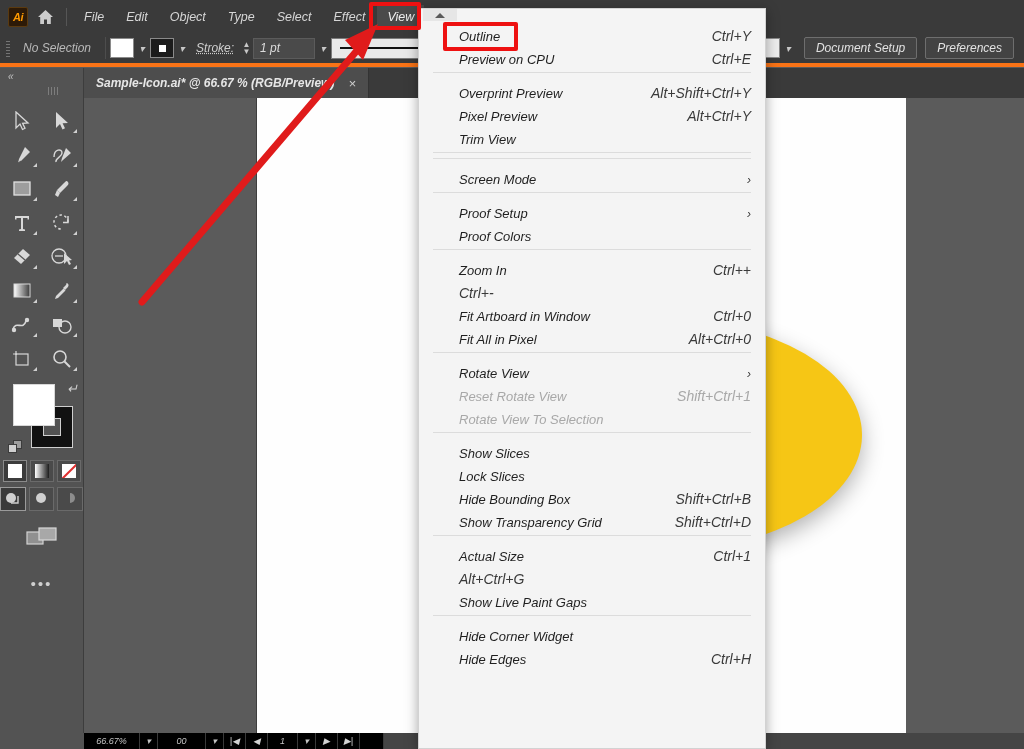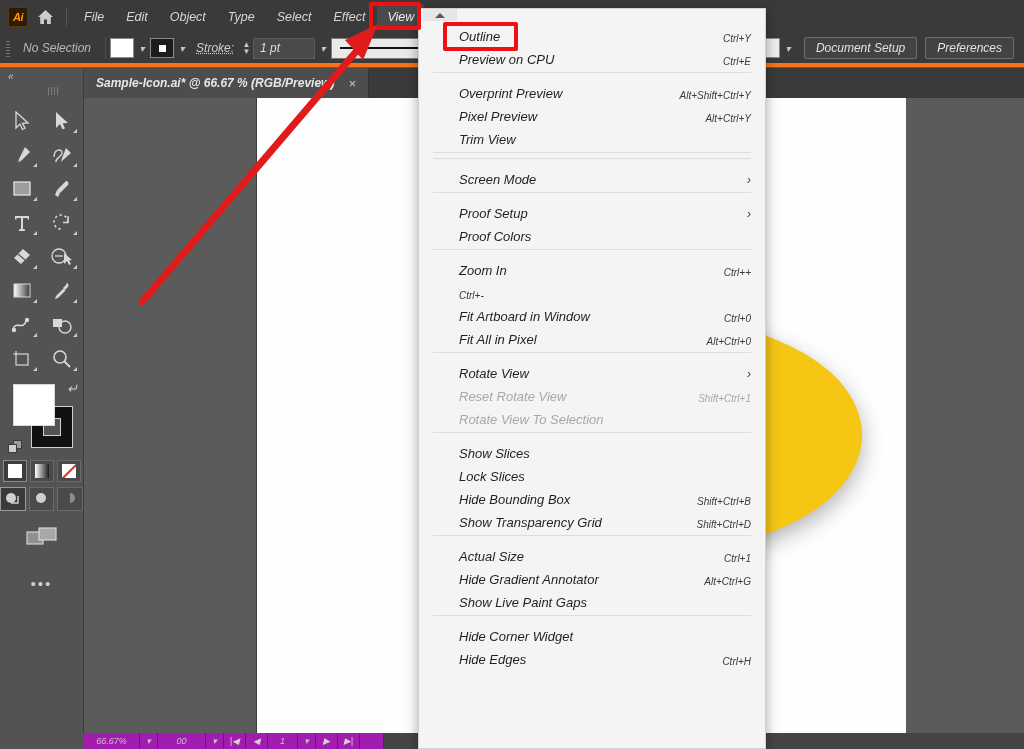--- a/index.html
+++ b/index.html
@@ -252,21 +252,21 @@
   .statusbar {
     position: absolute; left: 0; bottom: 0;
     width: 1024px; height: 16px;
     background: #454545;
     display: flex; align-items: center;
   }
   .sb-left-pad { width: 84px; height:16px; background:#535353; }
   .sb-cell {
     height: 16px; border-right: 1px solid #3a3a3a;
     display:flex; align-items:center; justify-content:center;
-    color:#c2c2c2; font-size: 9px; background:#a21caf;
+    color:#c2c2c2; font-size: 9px; background:#000000;
   }
   .sb-zoom { width: 56px; }
   .sb-caret { width: 18px; }
   .sb-num { width: 48px; }
   .sb-nav { width: 22px; color:#d2d2d2; font-size: 9px; }
   .sb-pagefield { width: 30px; }
 
   
   .menu-panel {
     position: absolute; left: 418px; top: 8px;
@@ -286,21 +286,21 @@
   .menu-scroll-up .chev {
     width:0;height:0;border-left:5px solid transparent;border-right:5px solid transparent;
     border-bottom:5px solid #5a5a5a;
   }
   .menu-row {
     height: 23px; display: flex; align-items: flex-end;
     padding: 0 14px 0 40px; white-space: nowrap;
     position: relative;
   }
   .menu-row .lbl { flex: 1; }
-  .menu-row .shortcut { color:#3a3a3a; font-size: 10px; }
+  .menu-row .shortcut { color:#3a3a3a; font-size: 14px; }
   .menu-row.disabled .lbl, .menu-row.disabled .shortcut { color: #a8a8a8; }
   .menu-row .submenu-arrow {
     color:#333; font-size: 12px; margin-left: 10px;
   }
   .menu-divider {
     height: 1px; background: #dcdcdc; margin: 5px 14px 5px 14px;
   }
 
   
   .hl-box {
@@ -672,21 +672,20 @@
       <span class="lbl">Show Transparency Grid</span>
       <span class="shortcut">Shift+Ctrl+D</span>
     </div>
     <div class="menu-divider"></div>
 
     <div class="menu-row">
       <span class="lbl">Actual Size</span>
       <span class="shortcut">Ctrl+1</span>
     </div>
     <div class="menu-row">
-      <span class="lbl">Hide Gradient Annotator</span>
       <span class="shortcut">Alt+Ctrl+G</span>
     </div>
     <div class="menu-row">
       <span class="lbl">Show Live Paint Gaps</span>
       <span class="shortcut"></span>
     </div>
     <div class="menu-divider"></div>
 
     <div class="menu-row">
       <span class="lbl">Hide Corner Widget</span>

